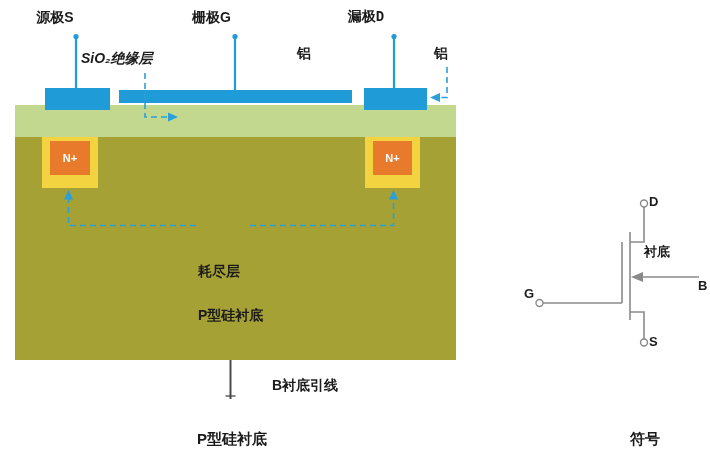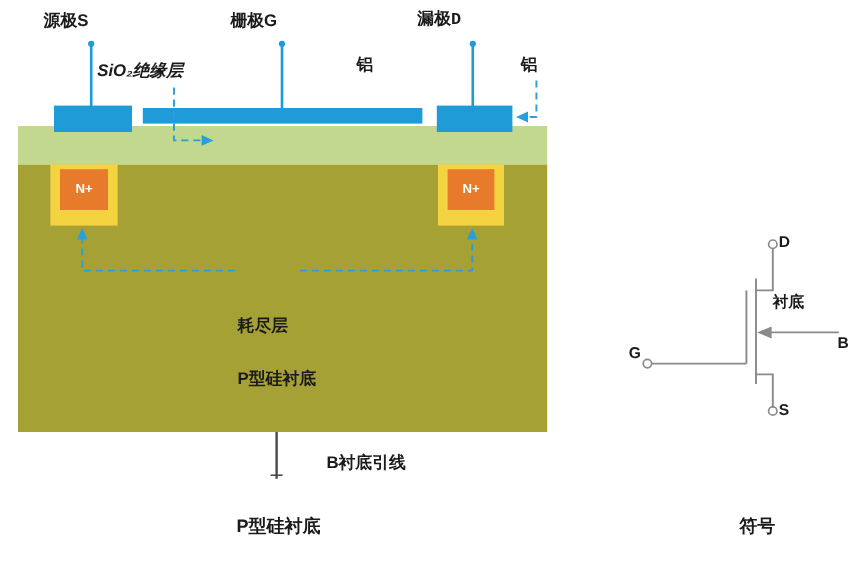--- a/index.html
+++ b/index.html
@@ -113,15 +113,15 @@
   <div class="label" style="left:242px; top:377px;margin-left:30px;">B衬底引线</div>
 
   <div class="label title" style="left:186px; top:430px; width:92px; text-align:center;">P型硅衬底</div>
 
   <div class="label sym-label" style="left:649px; top:195px;">D</div>
   <div class="label sym-label" style="left:524px; top:287px;">G</div>
   <div class="label sym-label" style="left:649px; top:335px;">S</div>
   <div class="label sym-label" style="left:698px; top:279px;">B</div>
   <div class="label sym-label" style="left:644px; top:245px;">衬底</div>
 
-  <div class="label title" style="left:616px; top:430px; width:44px; text-align:left;">符号</div>
+  <div class="label title" style="left:616px; top:430px; width:44px; text-align:right;">符号</div>
 
 </div>
 
 </body></html>

